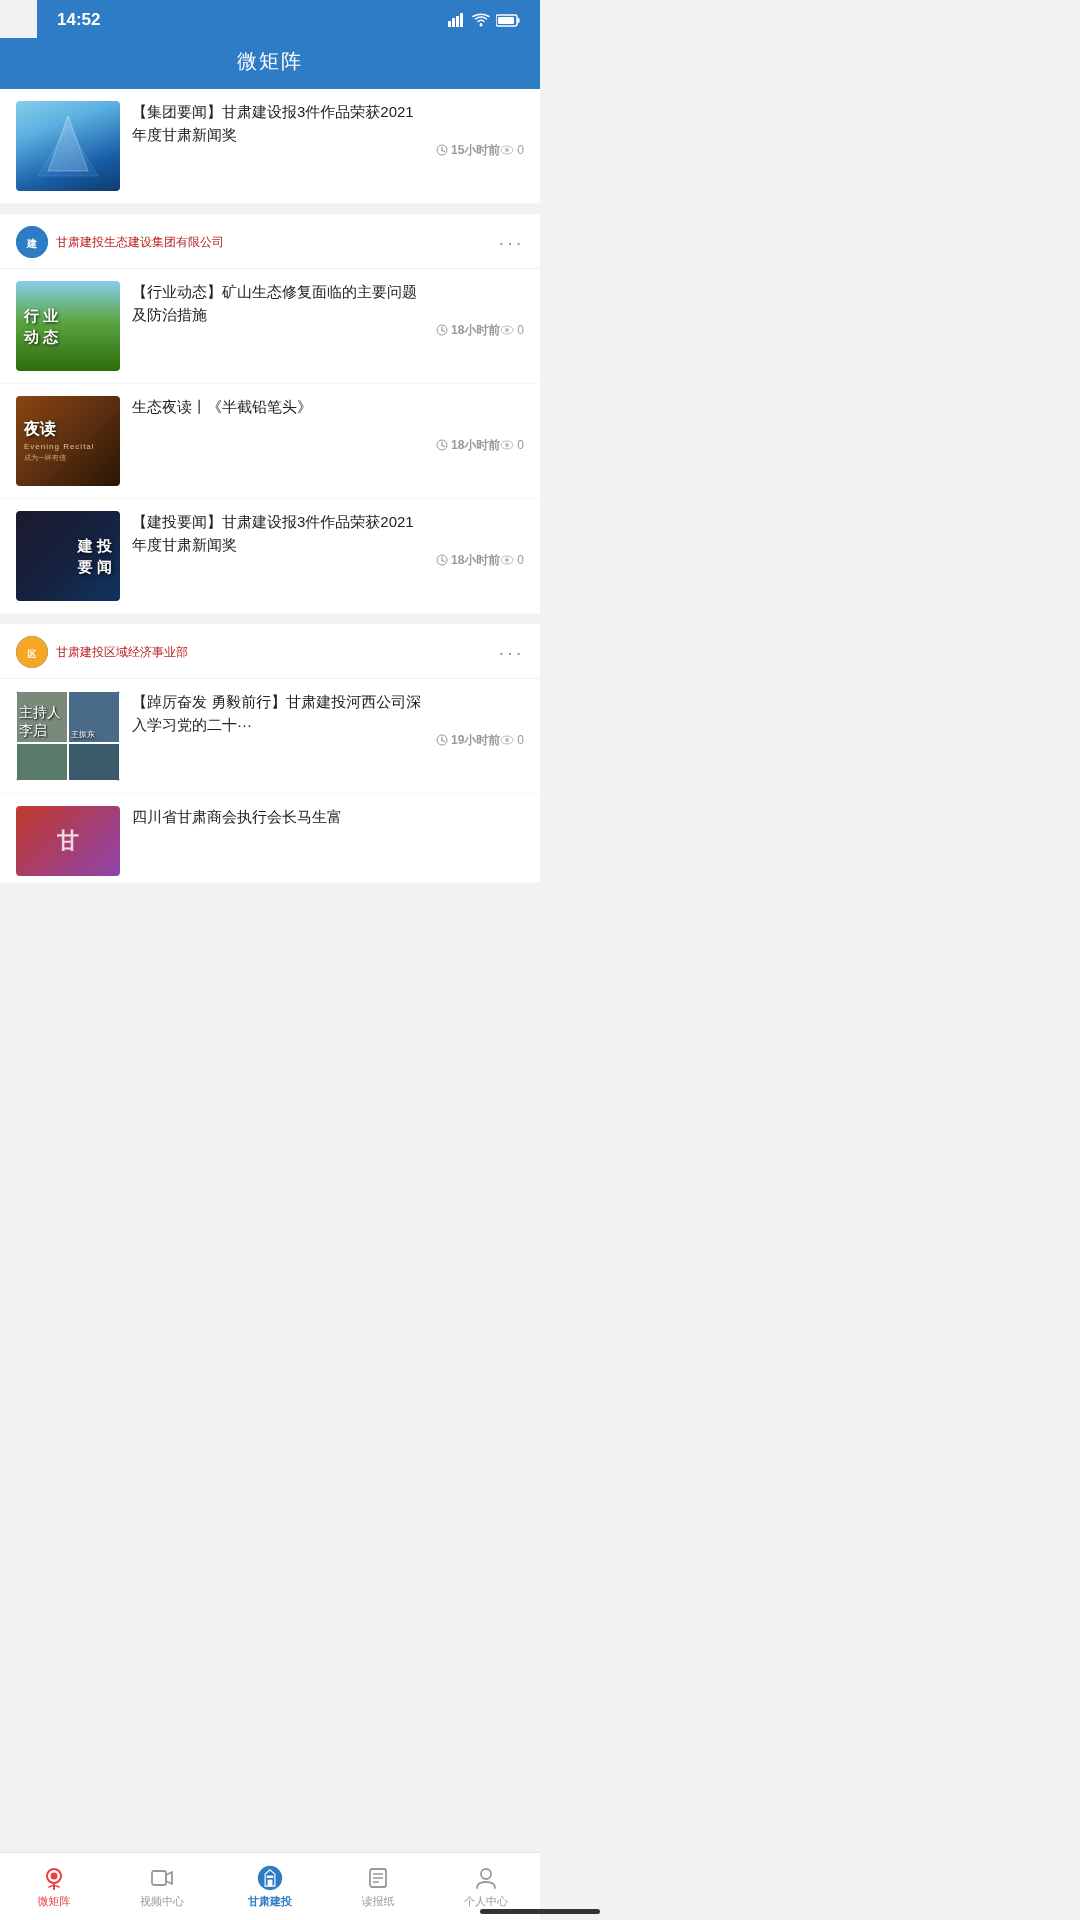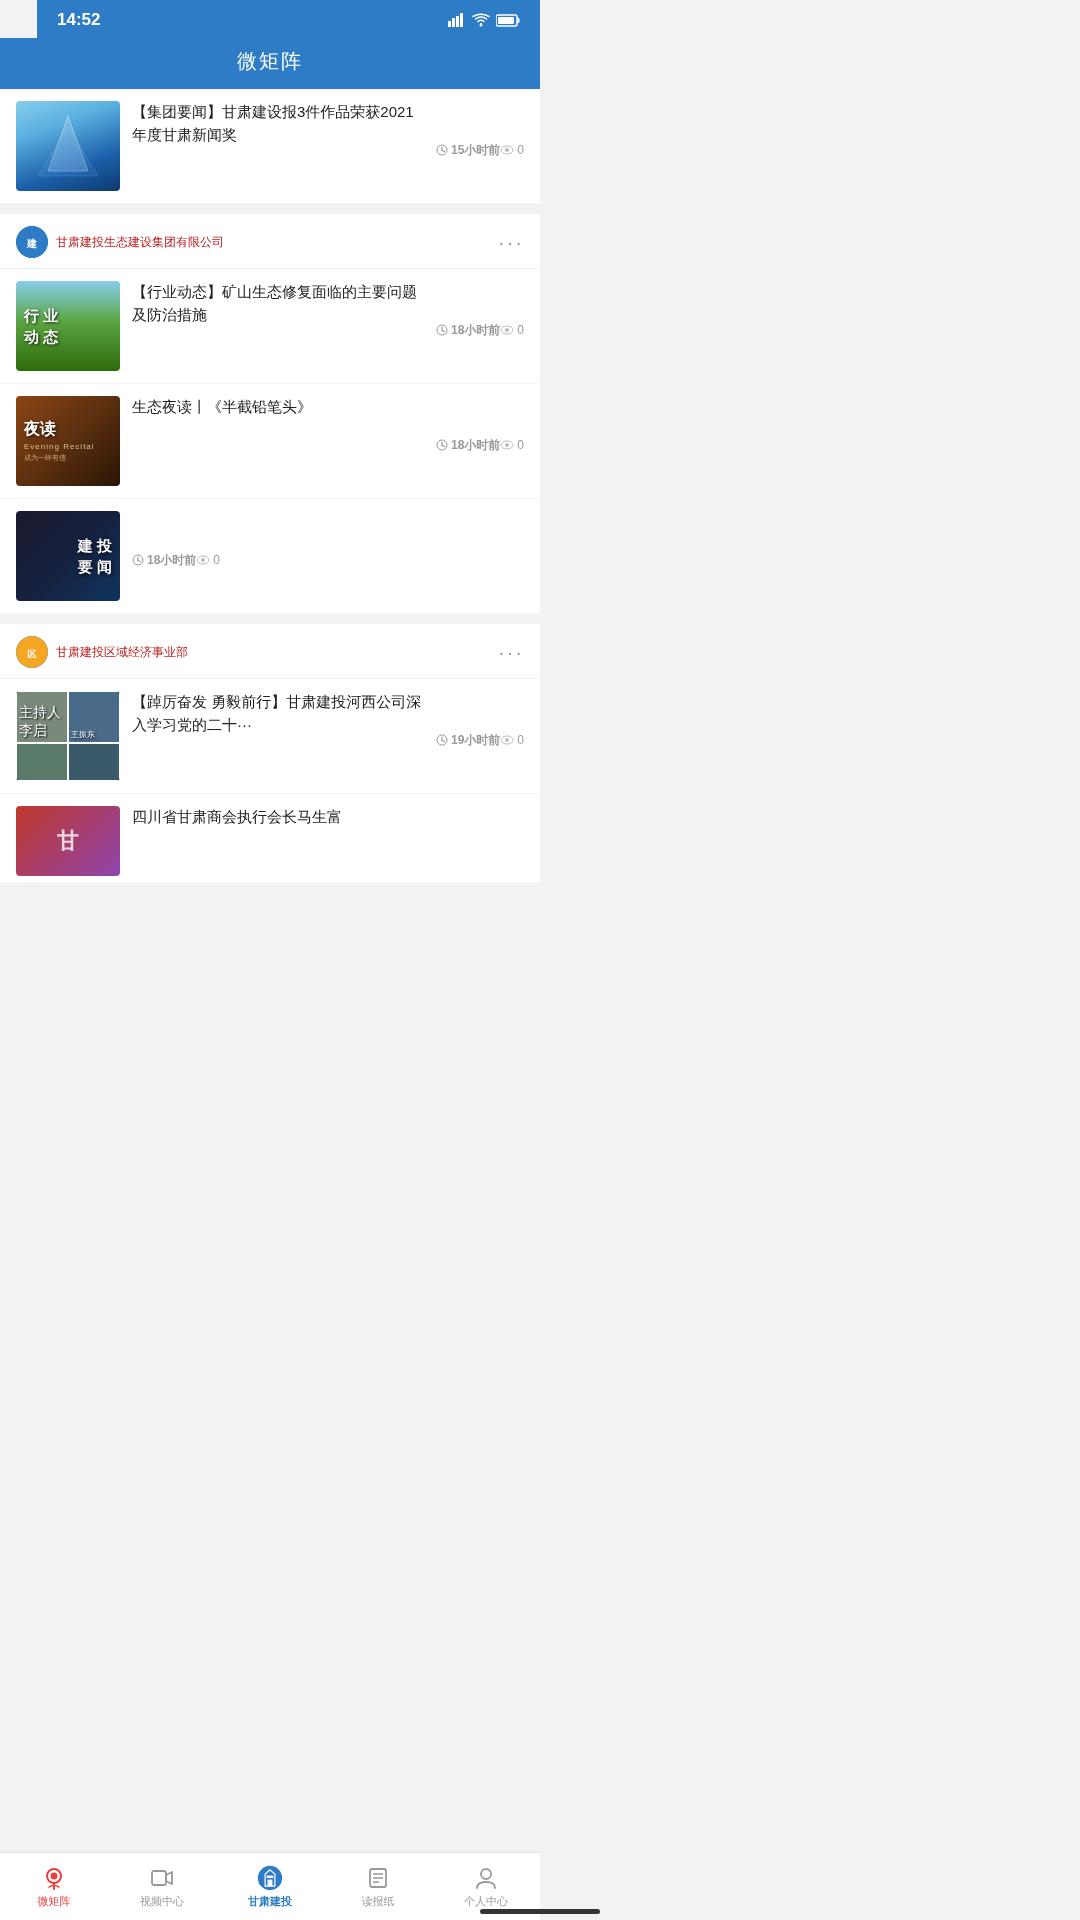--- a/index.html
+++ b/index.html
@@ -367,20 +367,21 @@
       </div>
     </div>
 
     <div class="article-item">
       <div class="article-thumb" style="background:linear-gradient(135deg,#1a1a2e 0%,#16213e 50%,#0f3460 100%);position:relative;">
         <div style="position:absolute;inset:0;display:flex;flex-direction:column;justify-content:center;align-items:flex-end;padding:8px;">
           <div style="color:#fff;font-size:15px;font-weight:700;text-shadow:1px 1px 4px rgba(0,0,0,0.9);line-height:1.4;">建 投<br>要 闻</div>
         </div>
       </div>
       <div class="article-content">
+        <div class="article-title">【建投要闻】甘肃建设报3件作品荣获2021年度甘肃新闻奖</div>
         <div class="article-meta">
           <span class="article-time">
             <svg width="12" height="12" viewBox="0 0 12 12">
                 <circle cx="6" cy="6" r="5" stroke="#999" stroke-width="1" fill="none"></circle>
                 <line x1="6" y1="3" x2="6" y2="6.5" stroke="#999" stroke-width="1.2" stroke-linecap="round"></line>
                 <line x1="6" y1="6.5" x2="8.5" y2="7.5" stroke="#999" stroke-width="1.2" stroke-linecap="round"></line>
               </svg>
             18小时前
           </span>
           <span class="article-views">

